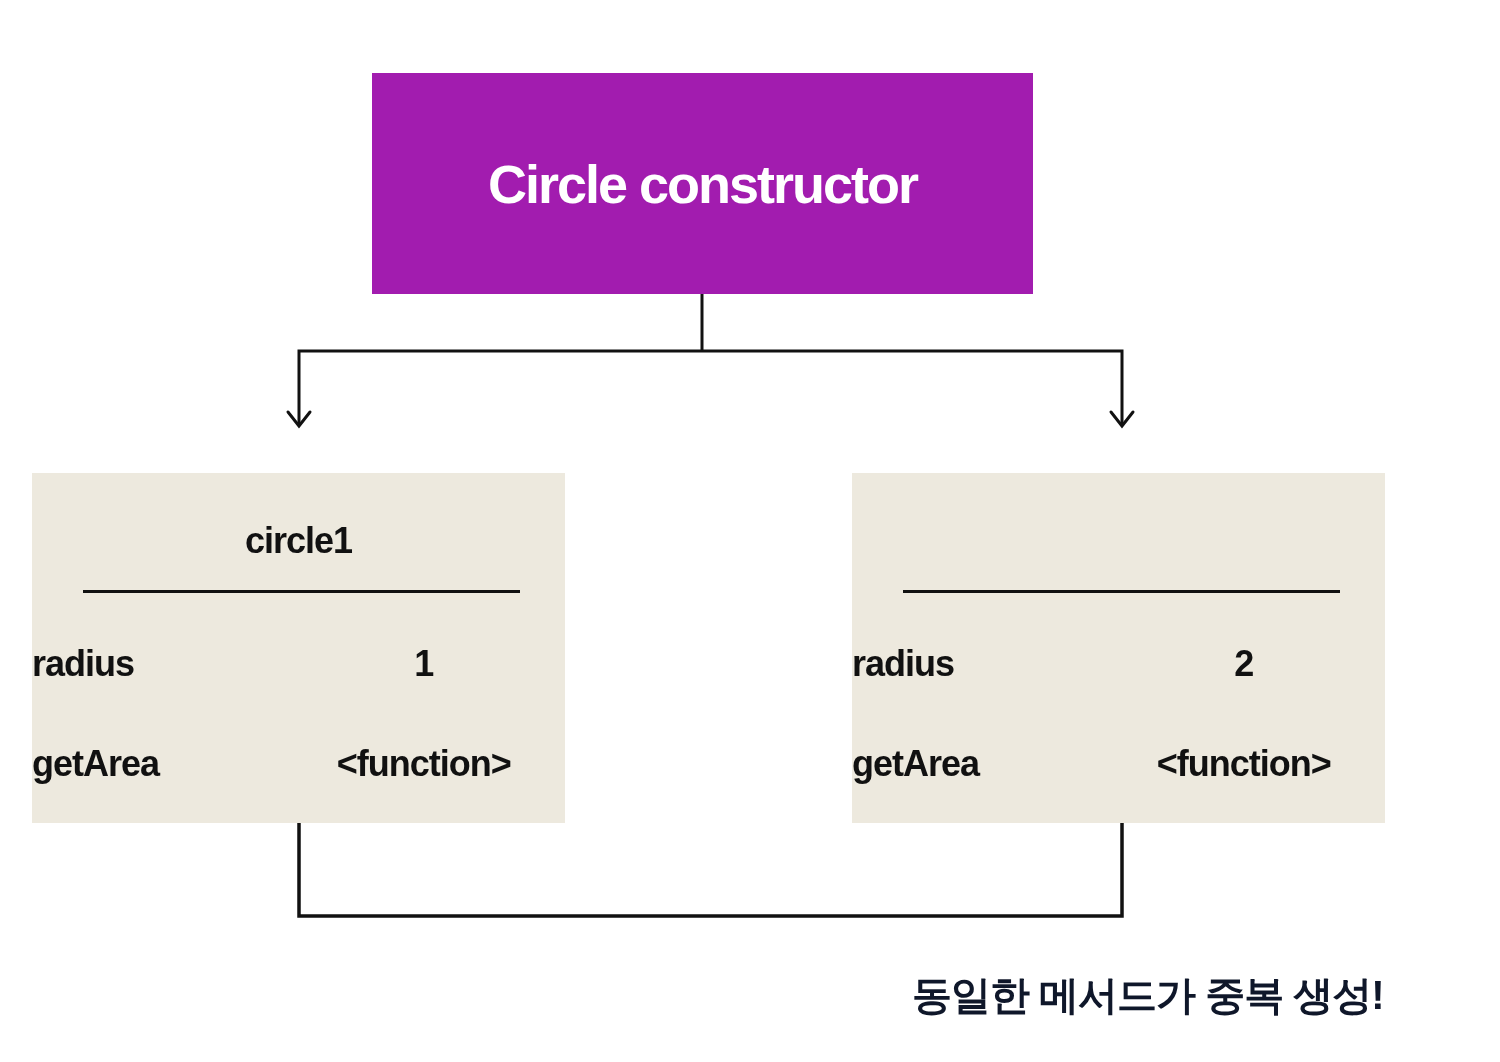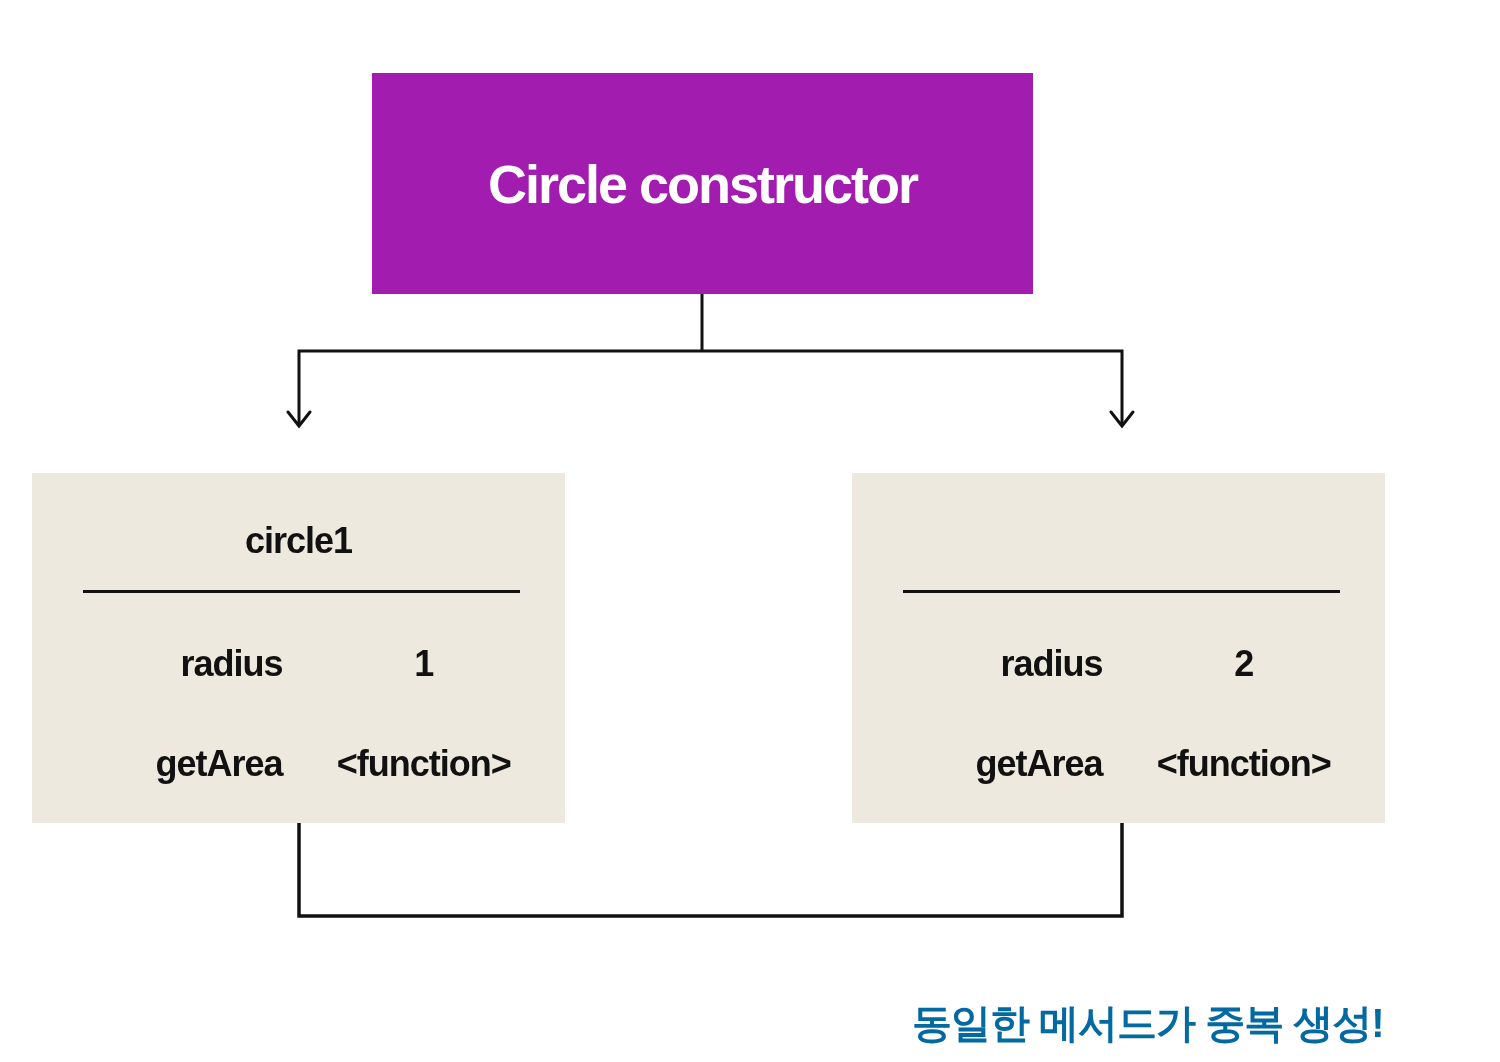--- a/index.html
+++ b/index.html
@@ -68,45 +68,43 @@
     position: absolute;
     left: 0;
     width: 100%;
     display: flex;
     align-items: center;
   }
   .obj-row.row1 { top: 170px; }
   .obj-row.row2 { top: 270px; }
   .obj-key {
     width: 47%;
-    text-align: right;
+    text-align: left;
     font-size: 36px;
     font-weight: 700;
     letter-spacing: -1px;
     color: #111111;
-    padding-left: 28px;
   }
   .obj-val {
     width: 53%;
     text-align: center;
     font-size: 36px;
     font-weight: 700;
     letter-spacing: -1px;
     color: #111111;
   }
 
   .annotation {
     position: absolute;
     left: 912px; top: 968px;
     font-size: 40px;
     font-weight: 800;
     letter-spacing: -1px;
-    color: #0369a1;
+    color: #0f172a;
     white-space: nowrap;
-    margin-top: 28px;
   }
 </style>
 </head>
 <body>
 
 <div class="canvas">
 
   <svg class="connectors" viewBox="0 0 1500 1062" xmlns="http://www.w3.org/2000/svg">
 
     <path d="M702 294 L702 351" stroke="#111111" stroke-width="3" fill="none"></path>

